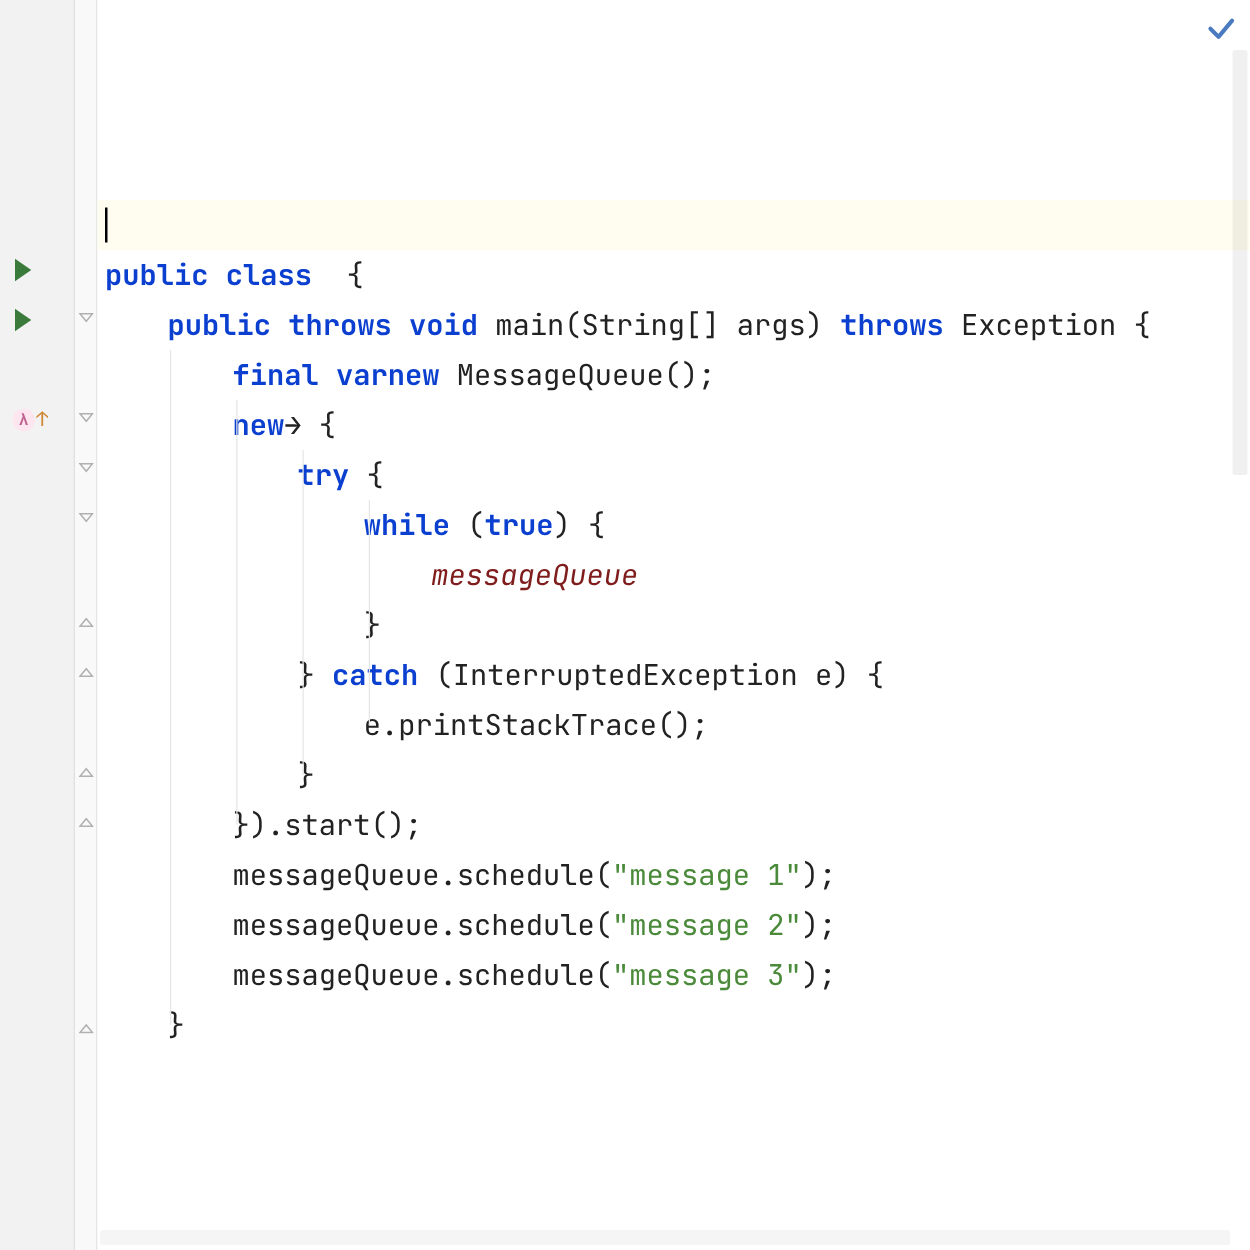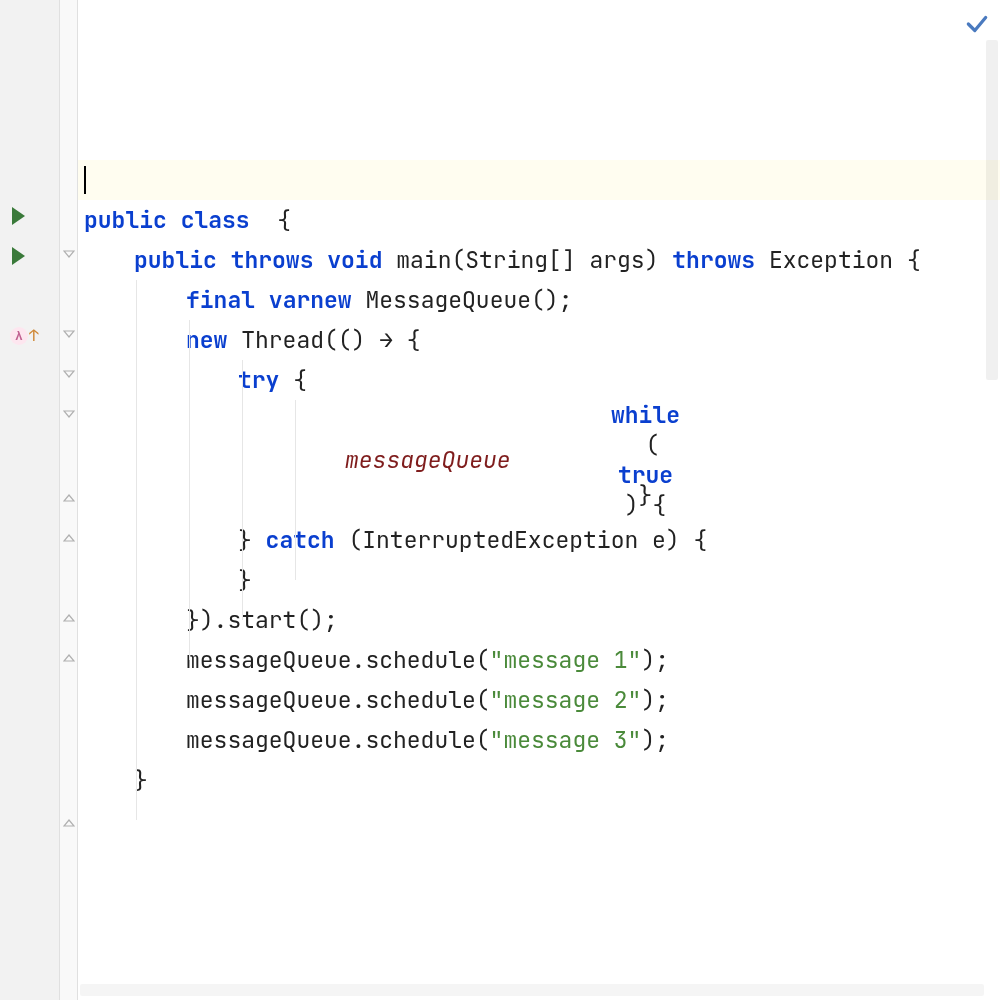--- a/index.html
+++ b/index.html
@@ -44,21 +44,21 @@
     vertical-align: middle;
   }
   .kw { color: #0a3fcf; font-weight: 600; }
   .id { color: #222; }
   .pn { color: #222; }
   .str { color: #4a8a3a; }
   .ref { color: #7f1d1d; font-style: italic; }
   .indent1 { padding-left: 56px; }
   .indent2 { padding-left: 108px; }
   .indent3 { padding-left: 160px; }
-  .indent4 { padding-left: 213px; flex-direction: column; }
+  .indent4 { padding-left: 213px; }
   .indent5 { padding-left: 267px; }
 
   
   .guide {
     position: absolute;
     width: 1px;
     background: #e6e6e6;
   }
 
   .run-icon {
@@ -222,21 +222,21 @@
 
   <div class="line indent1">
     <span class="kw">public</span><span> </span><span class="kw">throws</span><span> </span><span class="kw">void</span><span> </span><span class="id">main</span><span class="pn">(String[] args) </span><span class="kw">throws</span><span class="pn"> Exception {</span>
   </div>
 
   <div class="line indent2">
     <span class="kw">final</span><span> </span><span class="kw">var</span><span class="kw">new</span><span class="id"> MessageQueue();</span>
   </div>
 
   <div class="line indent2">
-    <span class="kw">new</span><span class="id"> Thread(() </span><span class="id">→</span><span class="pn"> {</span>
+    <span class="kw">new</span><span class="id">→</span><span class="pn"> {</span>
   </div>
 
   <div class="line indent3">
     <span class="kw">try</span><span class="pn"> {</span>
   </div>
 
   <div class="line indent4">
     <span class="kw">while</span><span class="pn"> (</span><span class="kw">true</span><span class="pn">) {</span>
   </div>
 
@@ -245,20 +245,23 @@
   </div>
 
   <div class="line indent4">
     <span class="pn">}</span>
   </div>
 
   <div class="line indent3">
     <span class="pn">} </span><span class="kw">catch</span><span class="pn"> (InterruptedException e) {</span>
   </div>
 
+  <div class="line indent4">
+    <span class="id">e.printStackTrace();</span>
+  </div>
 
   <div class="line indent3">
     <span class="pn">}</span>
   </div>
 
   <div class="line indent2">
     <span class="id">}).start();</span>
   </div>
 
   <div class="line indent2">

